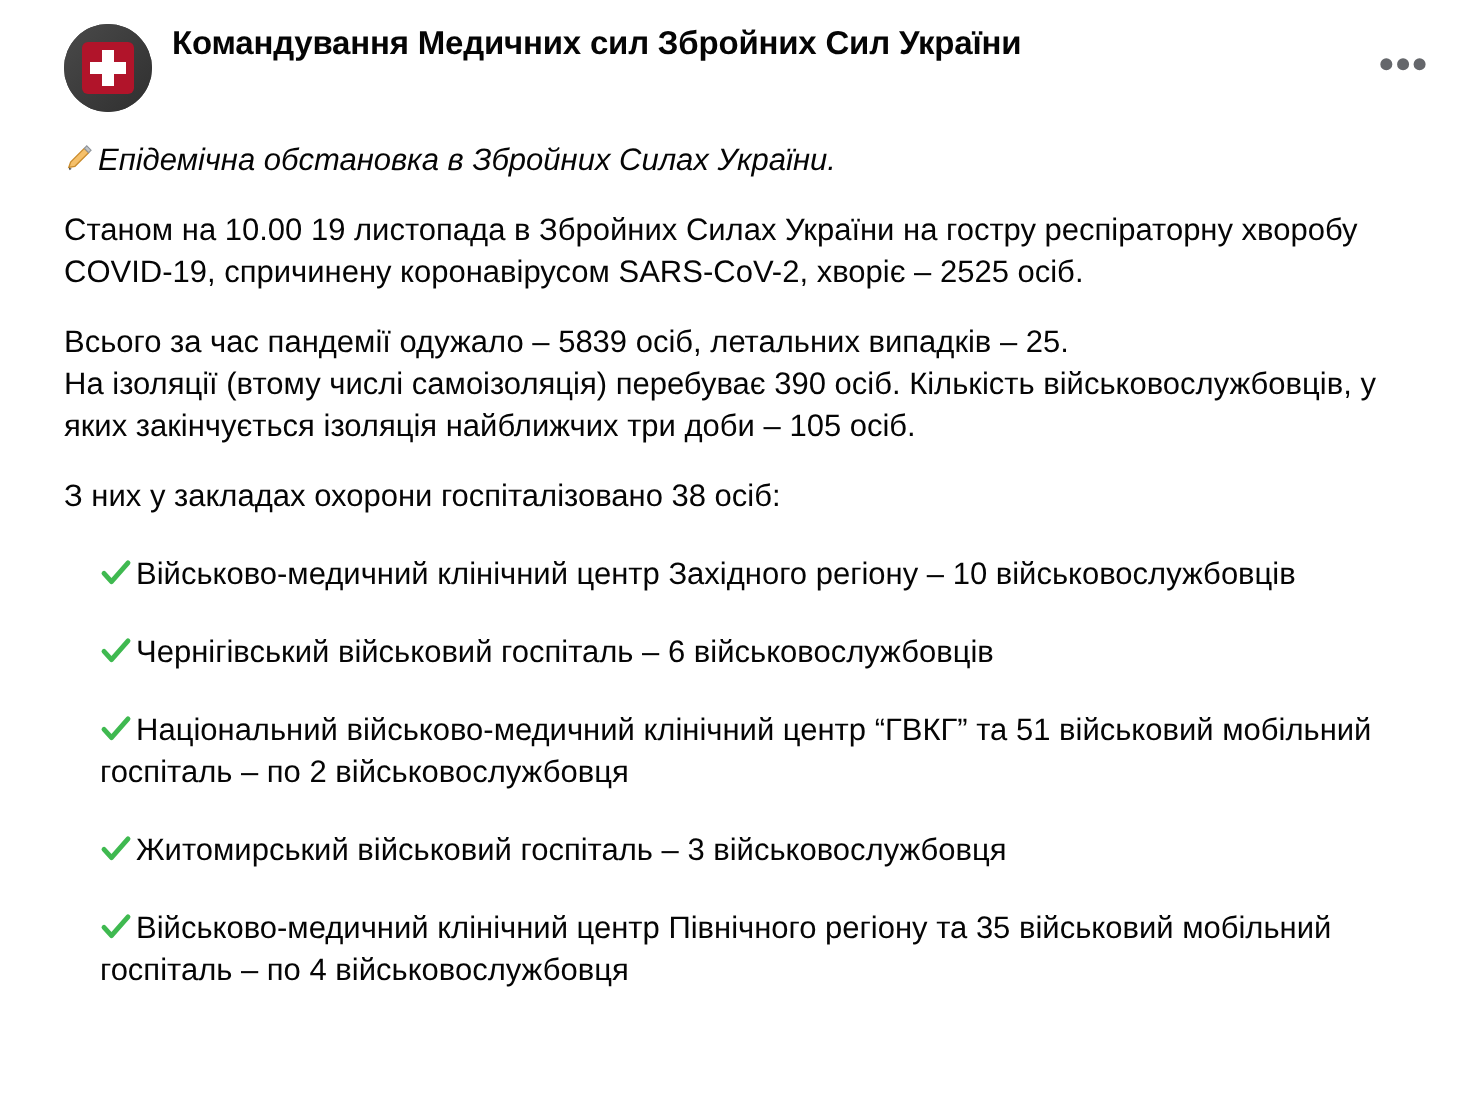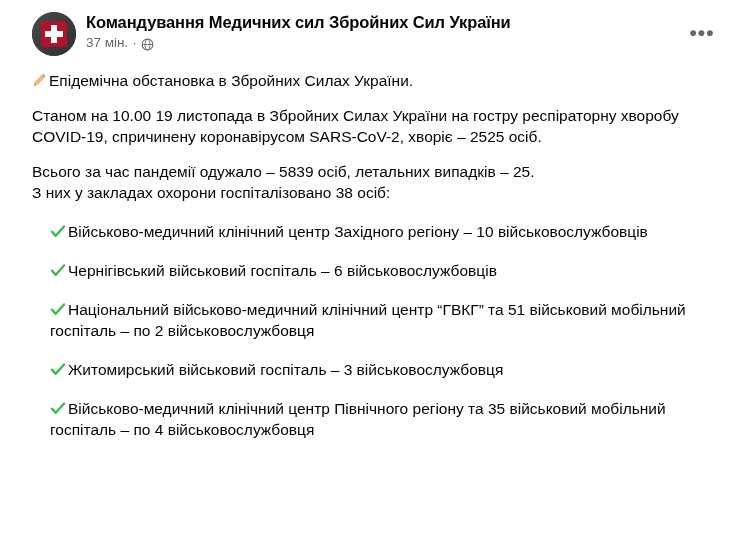--- a/index.html
+++ b/index.html
@@ -129,20 +129,21 @@
     color: #050505;
   }
   .para {
     margin: 0 0 14px 0;
   }
   .para.tight {
     margin-bottom: 0;
   }
   .para.lead {
     margin-bottom: 14px;
+    font-style: italic;
   }
   .list-block {
     margin: 0;
   }
   .list-line {
     margin: 18px;
   }
   .pen {
     display: inline-block;
     width: 16px;
@@ -168,31 +169,20 @@
     <div class="avatar">
       <div class="av-inner"></div>
       <div class="cross-box">
         <div class="cross-v"></div>
         <div class="cross-h"></div>
       </div>
     </div>
 
     <div class="header-text">
       <div class="page-name">Командування Медичних сил Збройних Сил України</div>
-      <div class="meta-row">
-        <span class="meta-time">37 мін.</span>
-        <span class="meta-sep">·</span>
-        <span class="globe-icon">
-          <svg viewBox="0 0 16 16" width="13" height="13" aria-hidden="true">
-            <circle cx="8" cy="8" r="6.6" fill="none" stroke="#65676b" stroke-width="1.3"></circle>
-            <ellipse cx="8" cy="8" rx="3" ry="6.6" fill="none" stroke="#65676b" stroke-width="1.1"></ellipse>
-            <line x1="1.4" y1="8" x2="14.6" y2="8" stroke="#65676b" stroke-width="1.1"></line>
-          </svg>
-        </span>
-      </div>
     </div>
 
     <div class="menu-button">•••</div>
   </div>
 
   <div class="post-body">
 
     <p class="para lead">
       <span class="pen">
         <svg viewBox="0 0 16 16" width="16" height="15" aria-hidden="true">
@@ -200,20 +190,21 @@
           <path d="M10.3 2.3 L11.6 1 L13.9 3.3 L12.6 4.6 Z" fill="#c0c4c8" stroke="#8e9398" stroke-width="0.6"></path>
           <path d="M2 12.5 L3.6 13.2 L2.4 14 Z" fill="#4a4a4a"></path>
         </svg>
       </span><span>Епідемічна обстановка в Збройних Силах України.</span>
     </p>
 
     <p class="para">Станом на 10.00 19 листопада в Збройних Силах України на гостру респіраторну хворобу COVID-19, спричинену коронавірусом SARS-CoV-2, хворіє – 2525 осіб.</p>
 
     <p class="para tight">Всього за час пандемії одужало – 5839 осіб, летальних випадків – 25.</p>
 
+    <p class="para">На ізоляції (втому числі самоізоляція) перебуває 390 осіб. Кількість військовослужбовців, у яких закінчується ізоляція найближчих три доби – 105 осіб.</p>
 
 
     <p class="para tight">З них у закладах охорони госпіталізовано 38 осіб:</p>
 
     <div class="list-block">
 
       <p class="list-line">
         <span class="chk">
           <svg viewBox="0 0 16 16" width="16" height="15" aria-hidden="true">
             <path d="M1.6 8.2 L5.6 12.6 L14.4 2.6" fill="none" stroke="#3fb950" stroke-width="2.6" stroke-linecap="round" stroke-linejoin="round"></path>

